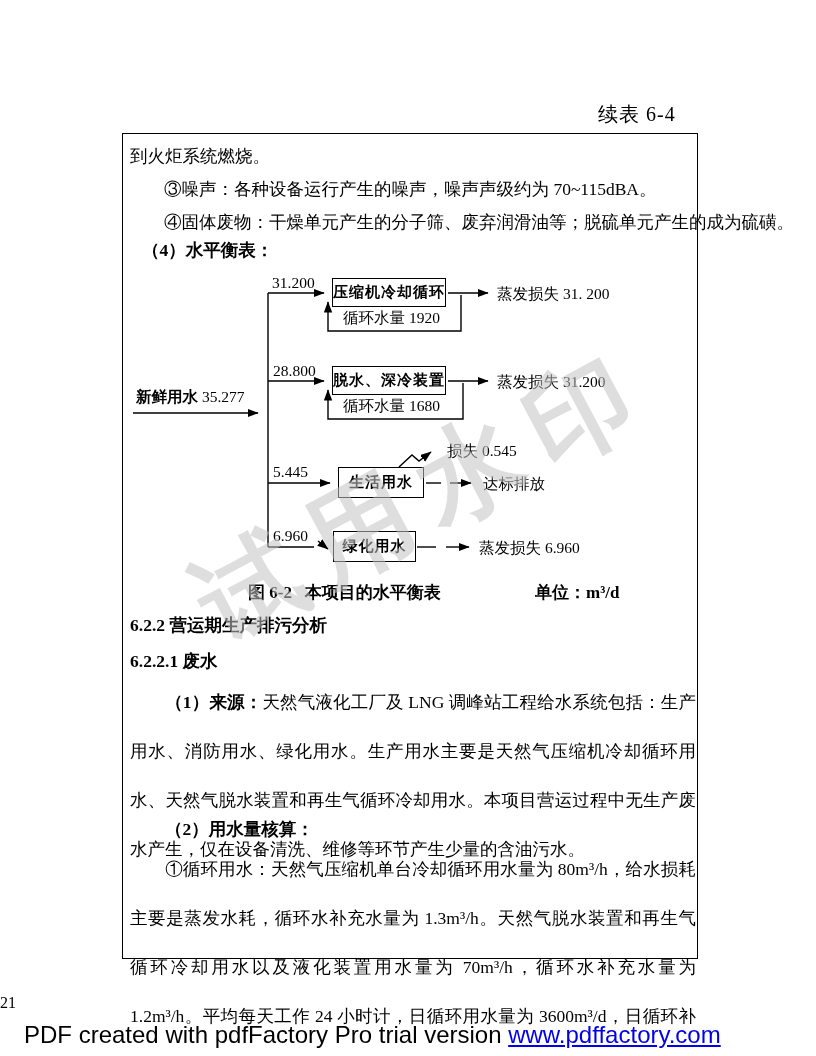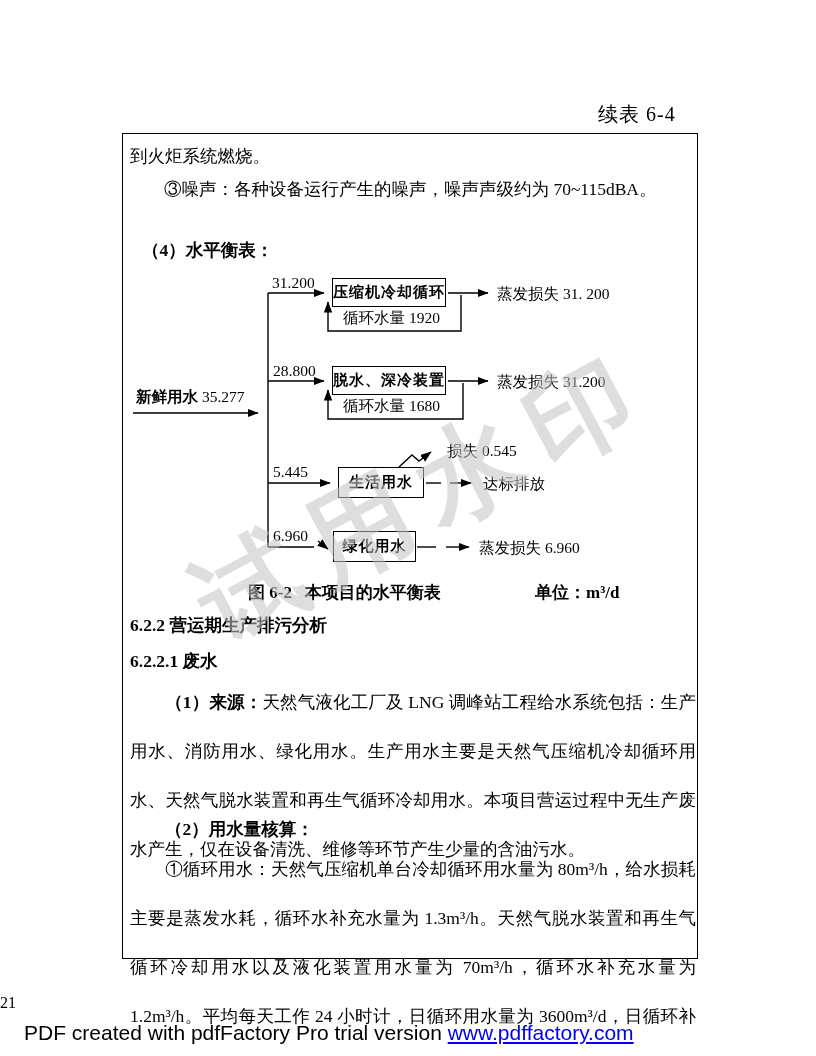--- a/index.html
+++ b/index.html
@@ -20,34 +20,35 @@
   
   .para{position:absolute;width:566px;font-size:17.5px;line-height:49px;text-align:justify;}
   .para .ind{display:inline-block;width:2em;}
   .h1{font-weight:bold;font-size:17.5px;white-space:nowrap;}
   
   .watermark{position:absolute;left:205px;top:543px;font-size:104px;font-weight:bold;
              color:rgba(195,195,195,0.55);letter-spacing:20px;white-space:nowrap;
              transform:rotate(-28deg);transform-origin:0 50%;z-index:6;pointer-events:none;}
   
   .pagenum{left:0;right:15px;top:994px;text-align:left;font-size:16px;}
-  .pdffooter{left:24px;top:1021px;font-family:"Liberation Sans","DejaVu Sans",sans-serif;font-size:21px;white-space:nowrap;}
+  .pdffooter{left:24px;top:1021px;font-family:"Liberation Sans","DejaVu Sans",sans-serif;font-size:24px;white-space:nowrap;}
   .pdffooter a{color:#0000ee;text-decoration:underline;}
 </style>
 </head>
 <body>
 
 <div class="page">
 
   <div class="abs cont-label">续表 6-4</div>
 
   <div class="abs border-box"></div>
 
   <div class="abs tline" style="left:130px;top:144px;">到火炬系统燃烧。</div>
   <div class="abs tline" style="left:164px;top:177px;">③噪声：各种设备运行产生的噪声，噪声声级约为 70~115dBA。</div>
+  <div class="abs tline" style="left:164px;top:210px;">④固体废物：干燥单元产生的分子筛、废弃润滑油等；脱硫单元产生的成为硫磺。</div>
   <div class="abs tline bold" style="left:142px;top:238px;">（4）水平衡表：</div>
 
   <svg class="diag" width="816" height="1056" viewBox="0 0 816 1056">
     <defs>
       <marker id="ah" markerWidth="9" markerHeight="7" refX="7.5" refY="3" orient="auto">
         <path d="M0,0 L8,3 L0,6 Z" fill="#000"></path>
       </marker>
     </defs>
     <g stroke="#000" stroke-width="1.4" fill="none">
       <path d="M133,413 H258" marker-end="url(#ah)"></path>

